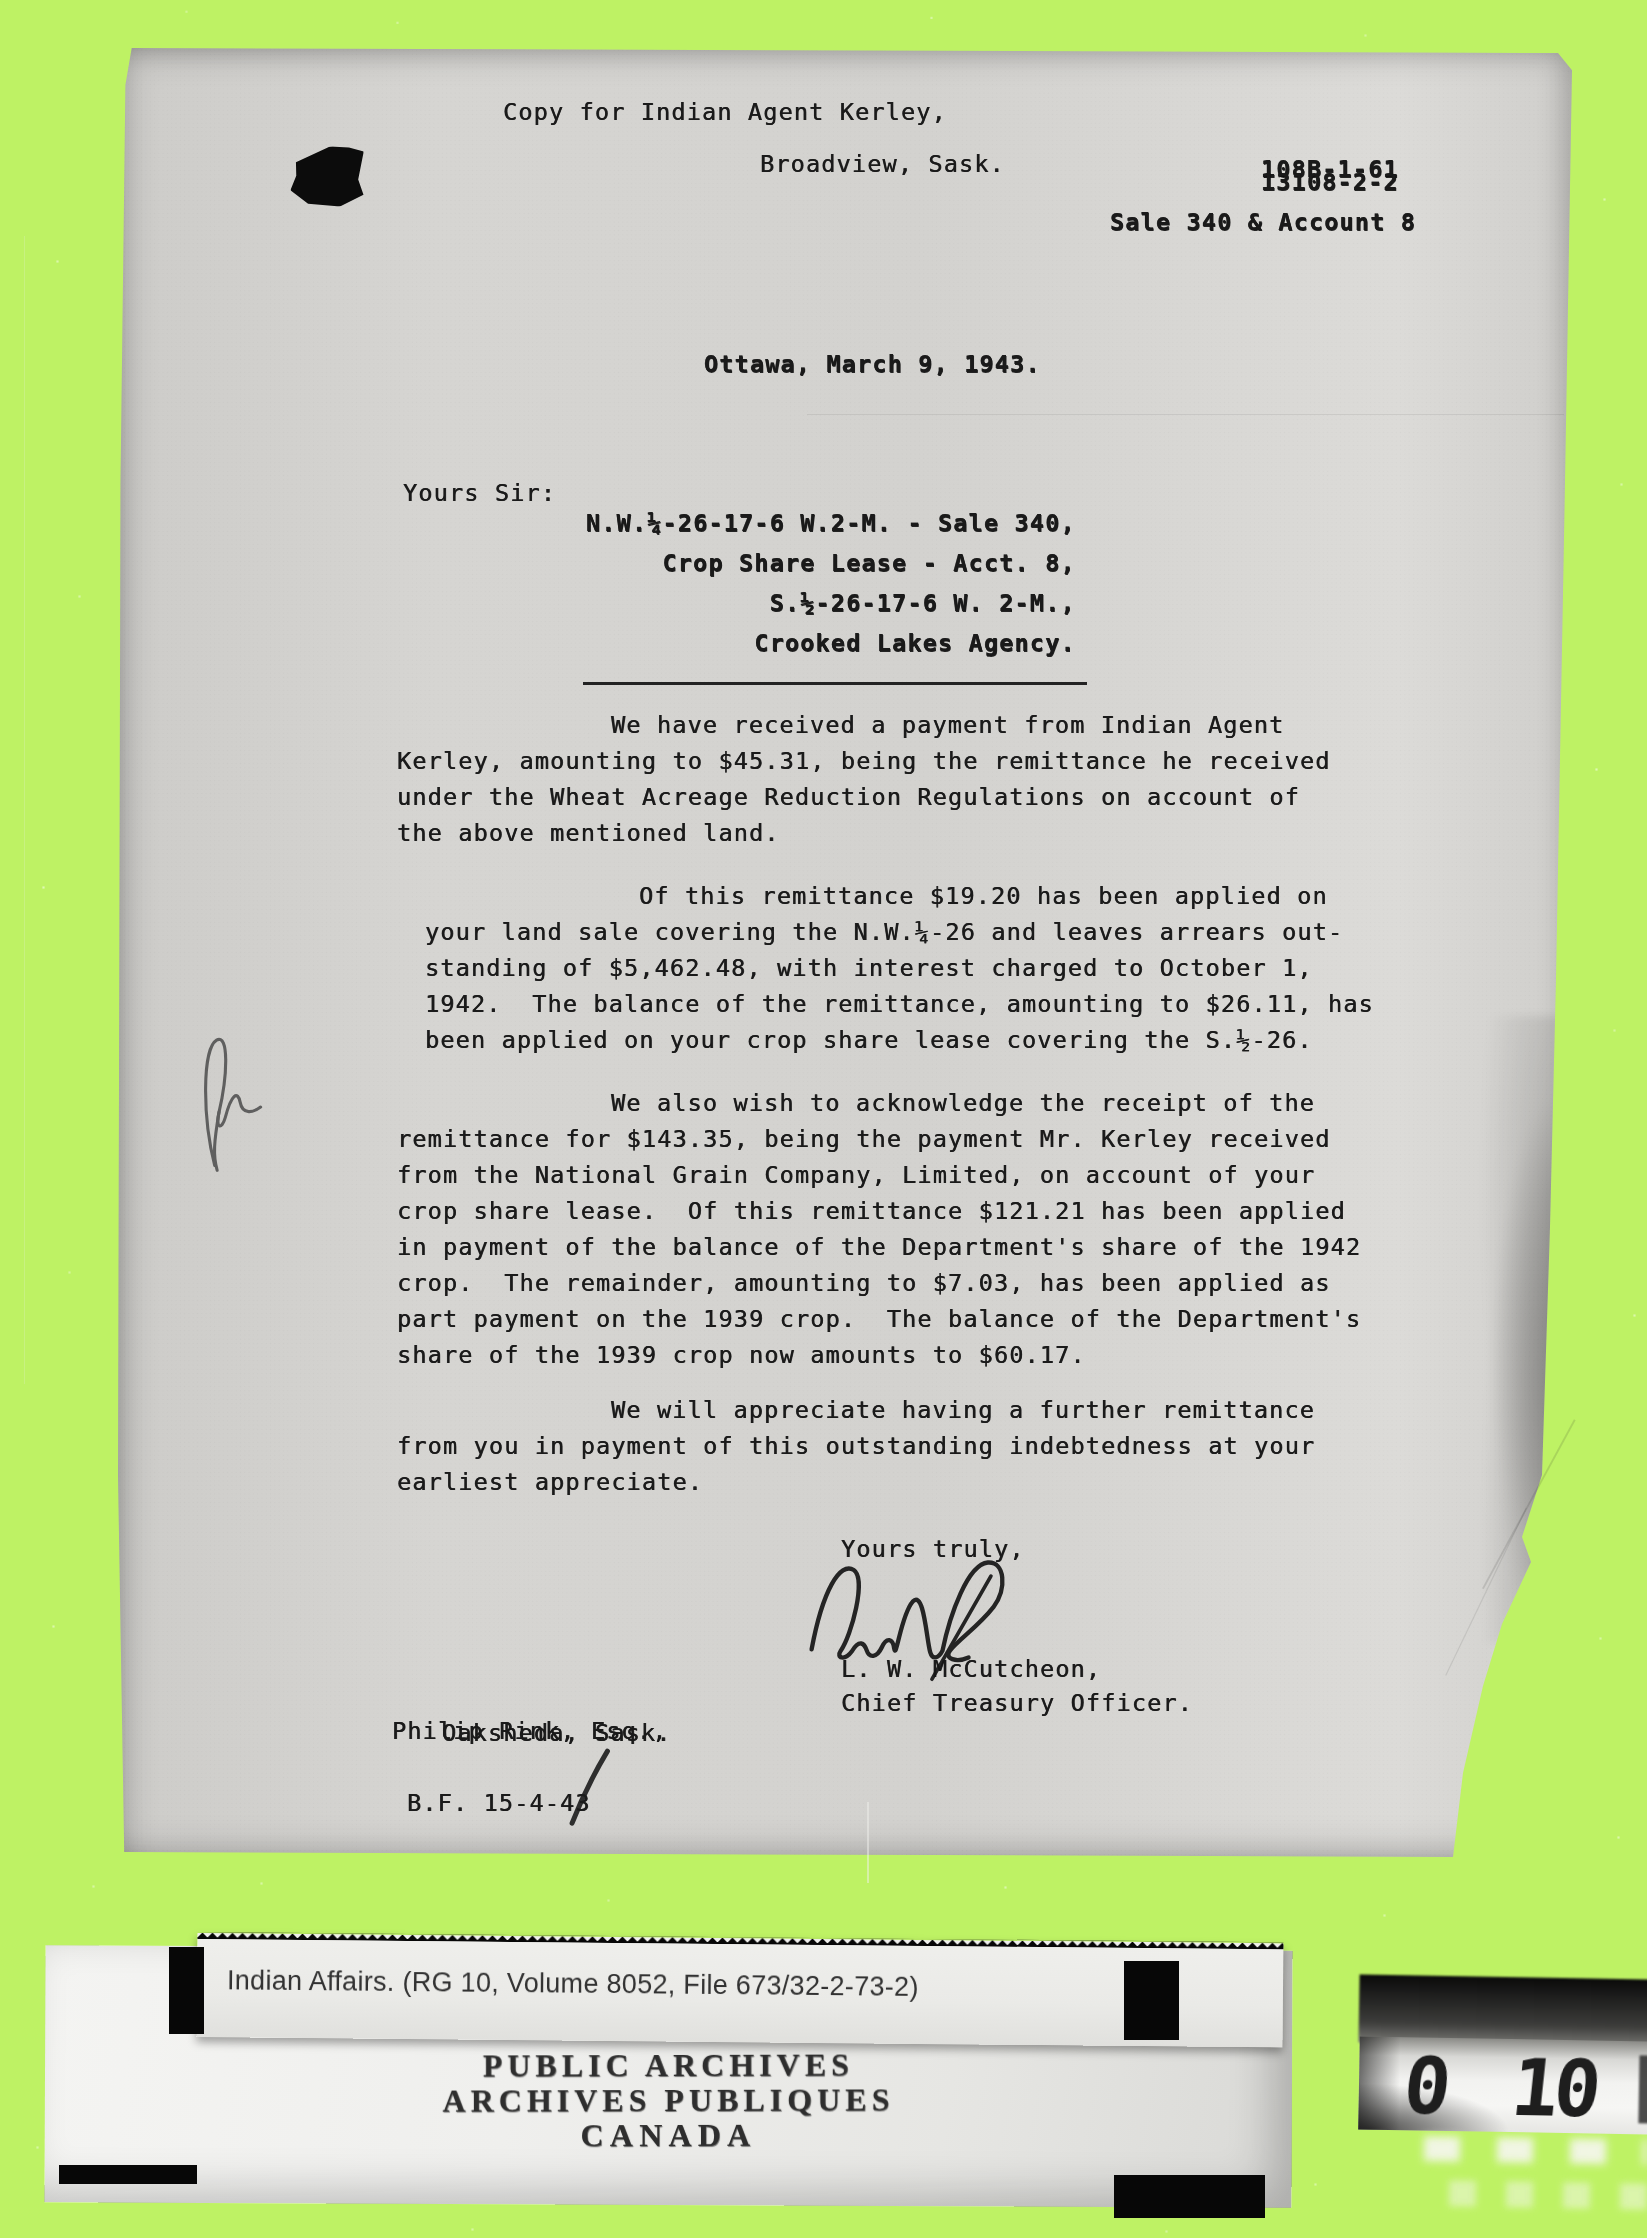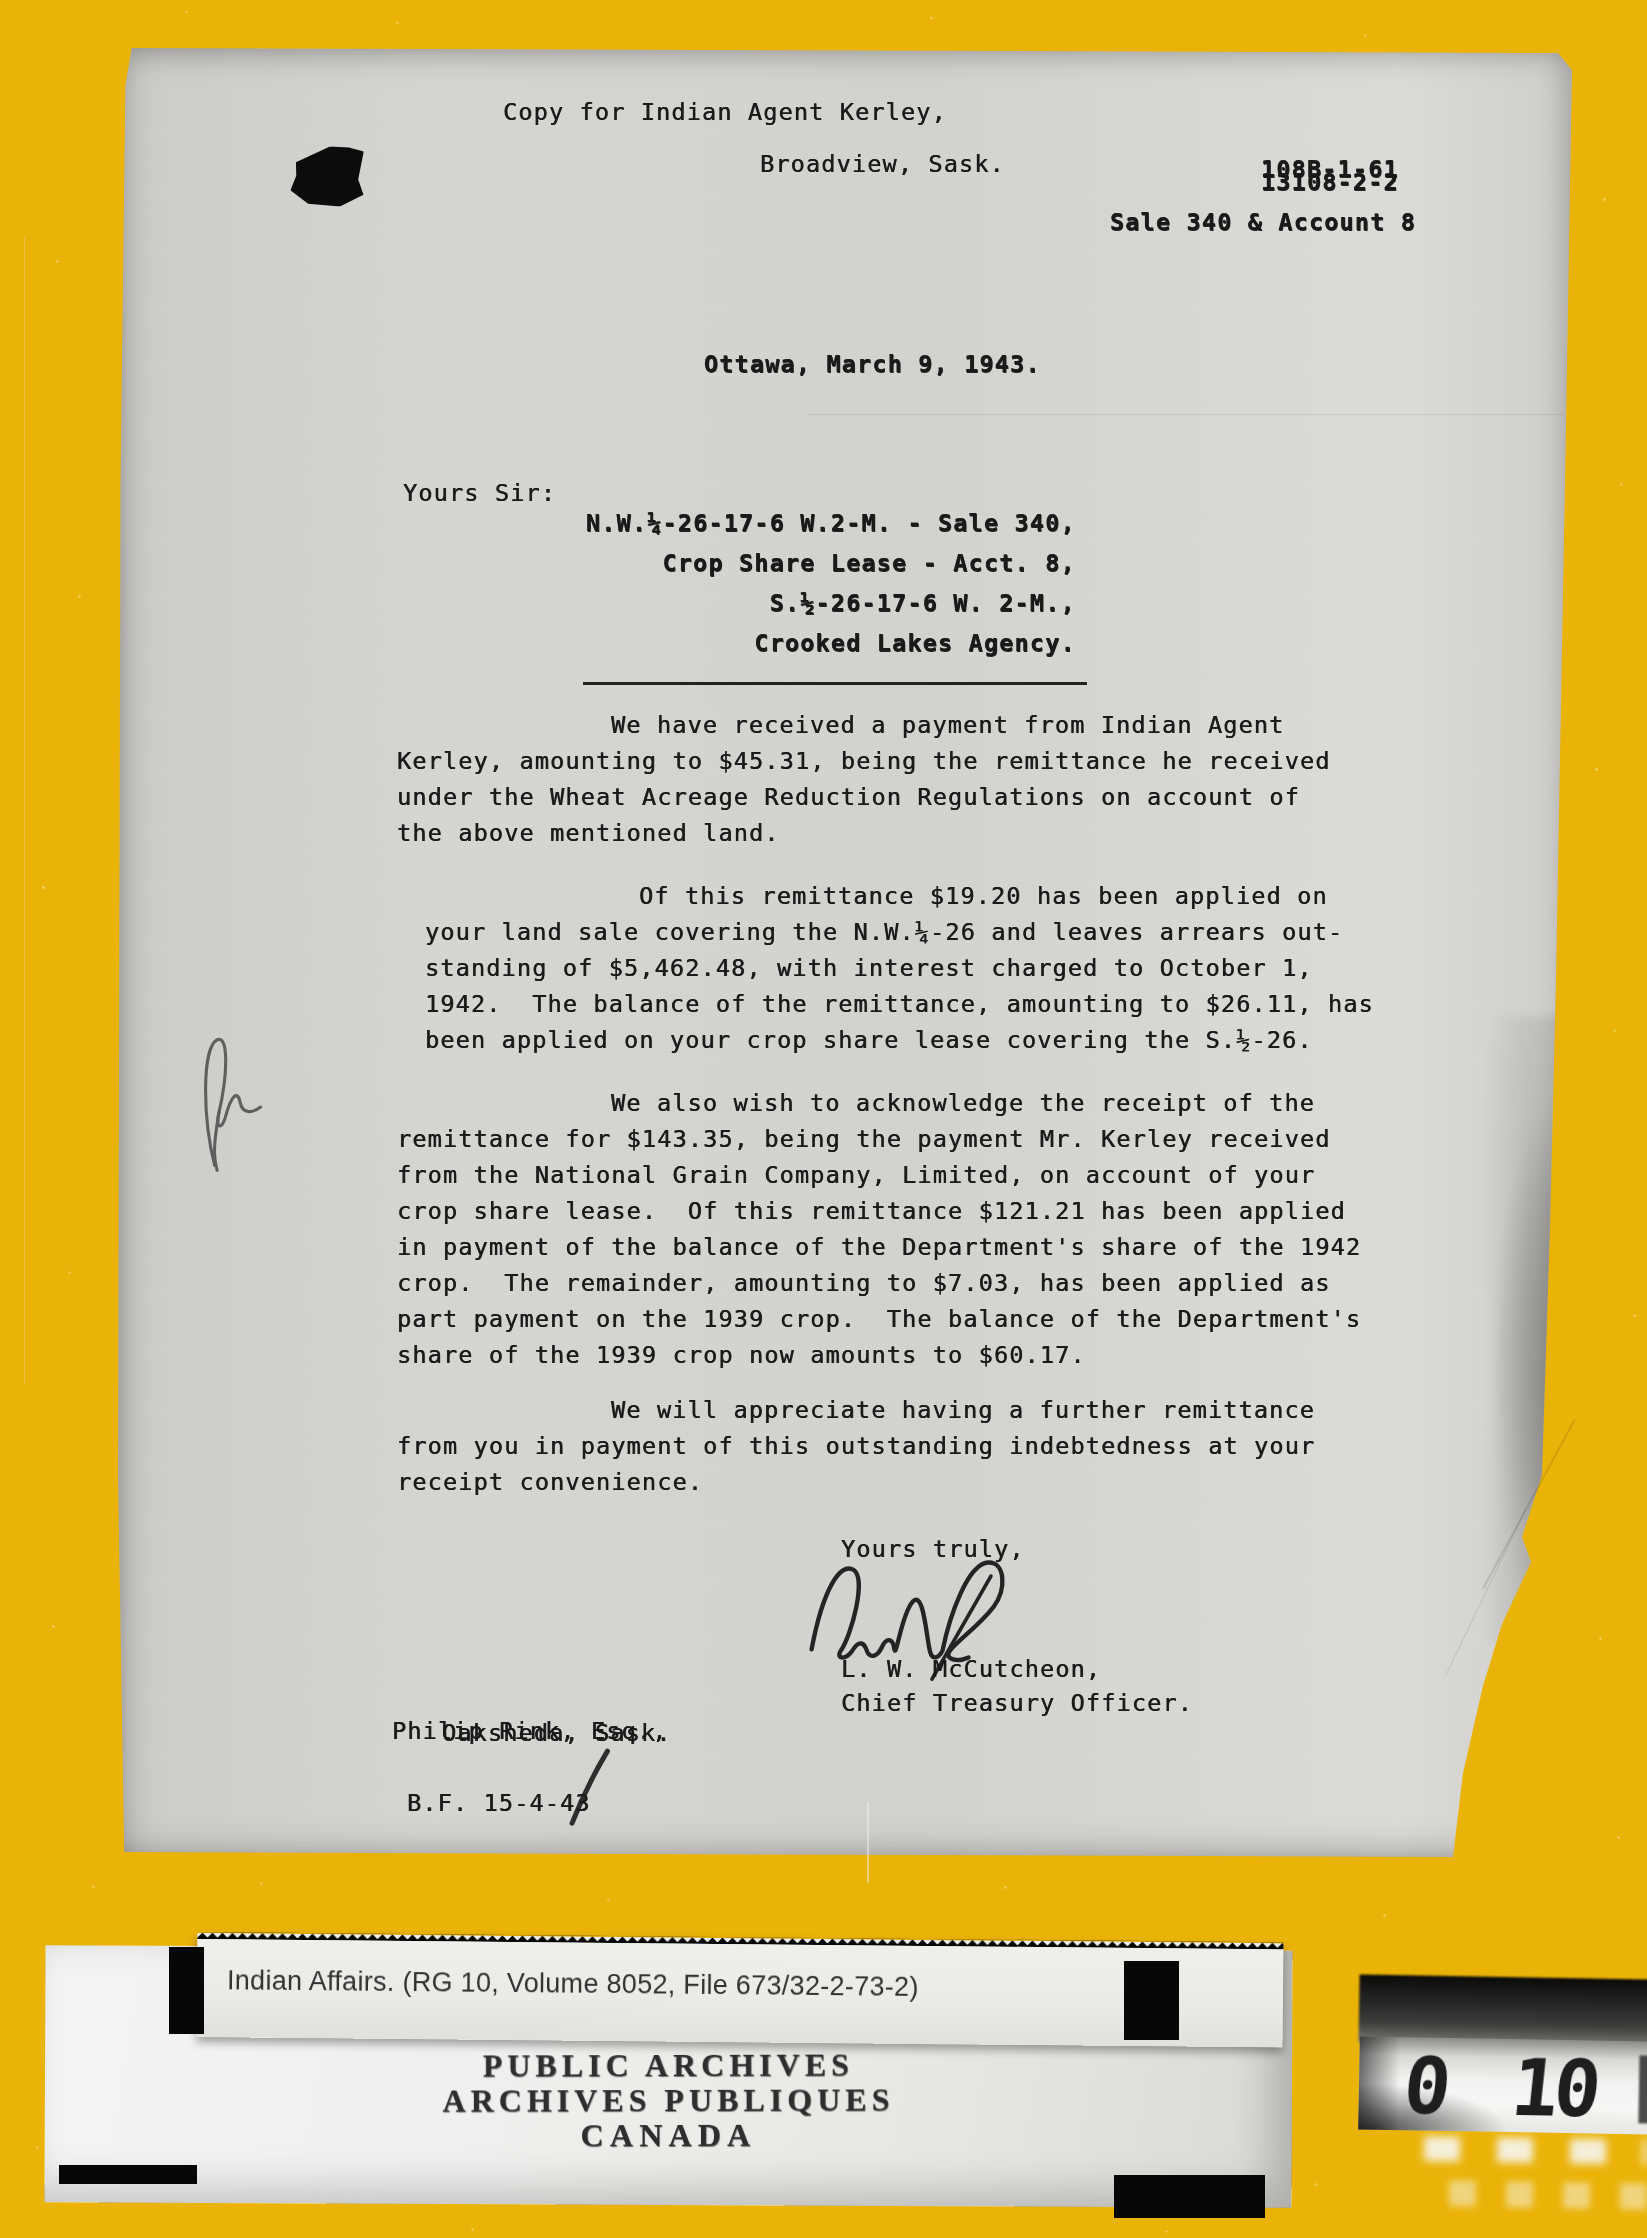--- a/index.html
+++ b/index.html
@@ -1,18 +1,18 @@
 <!DOCTYPE html>
 <html style="font-size:10px"><head>
 <meta charset="utf-8">
 <style>
   html,body{margin:0;padding:0;background:#070707;}
   .canvas{
     position:relative; width:1648px; height:2239px;
-    background:#eab308; overflow:hidden;
+    background:#bef264; overflow:hidden;
     font-family:"DejaVu Sans Mono", monospace;
   }
   
   .speckle{position:absolute;left:0;top:0;width:1.2px;height:1.2px;background:transparent;z-index:0;}
   .speckle.a{box-shadow:
     57px 261px 0 0.6px rgba(255,255,255,.45), 79px 596px 0 0.6px rgba(255,255,255,.4),
     43px 887px 0 0.6px rgba(255,255,255,.5), 69px 1272px 0 0.6px rgba(255,255,255,.35),
     53px 1626px 0 0.6px rgba(255,255,255,.45), 37px 2147px 0 0.6px rgba(255,255,255,.4),
     93px 1886px 0 0.6px rgba(255,255,255,.4), 397px 22.3px 0 0.6px rgba(255,255,255,.35),
     931px 17.4px 0 0.6px rgba(255,255,255,.4), 1365px 35px 0 0.6px rgba(255,255,255,.35),
@@ -180,21 +180,21 @@
         <div class="tw line">from the National Grain Company, Limited, on account of your</div>
         <div class="tw line">crop share lease.  Of this remittance $121.21 has been applied</div>
         <div class="tw line">in payment of the balance of the Department's share of the 1942</div>
         <div class="tw line">crop.  The remainder, amounting to $7.03, has been applied as</div>
         <div class="tw line">part payment on the 1939 crop.  The balance of the Department's</div>
         <div class="tw line">share of the 1939 crop now amounts to $60.17.</div>
       </div>
       <div class="para p4">
         <div class="tw line ind">We will appreciate having a further remittance</div>
         <div class="tw line">from you in payment of this outstanding indebtedness at your</div>
-        <div class="tw line">receipt convenience.</div>
+        <div class="tw line">earliest appreciate.</div>
       </div>
     </div>
 
     <div class="tw" style="left:723px; top:1490px;">Yours truly,</div>
     <div class="tw" style="left:723px; top:1610px;">L. W. McCutcheon,</div>
     <div class="tw" style="left:723px; top:1644px;">Chief Treasury Officer.</div>
 
     <div class="tw" style="left:274px; top:1672px;">Philip Rink, Esq.,</div>
     <div class="tw" style="left:324px; top:1674px;">Oaksheda, Sask.</div>
     <div class="tw" style="left:289px; top:1744px;">B.F. 15-4-43</div>

